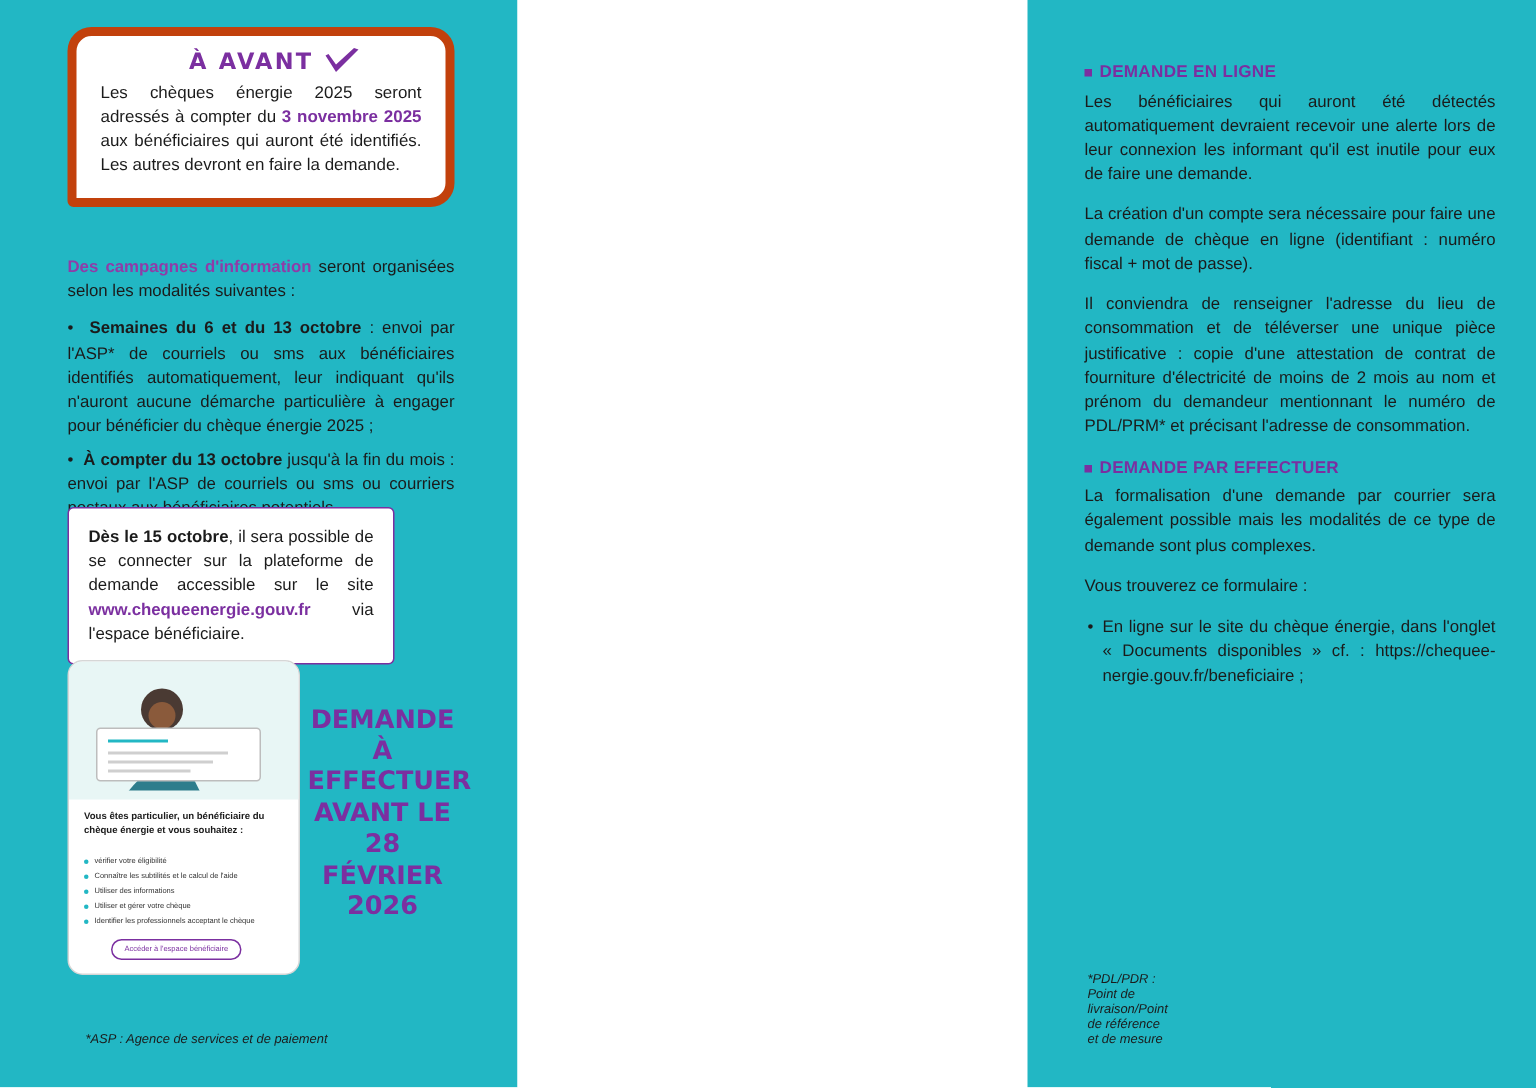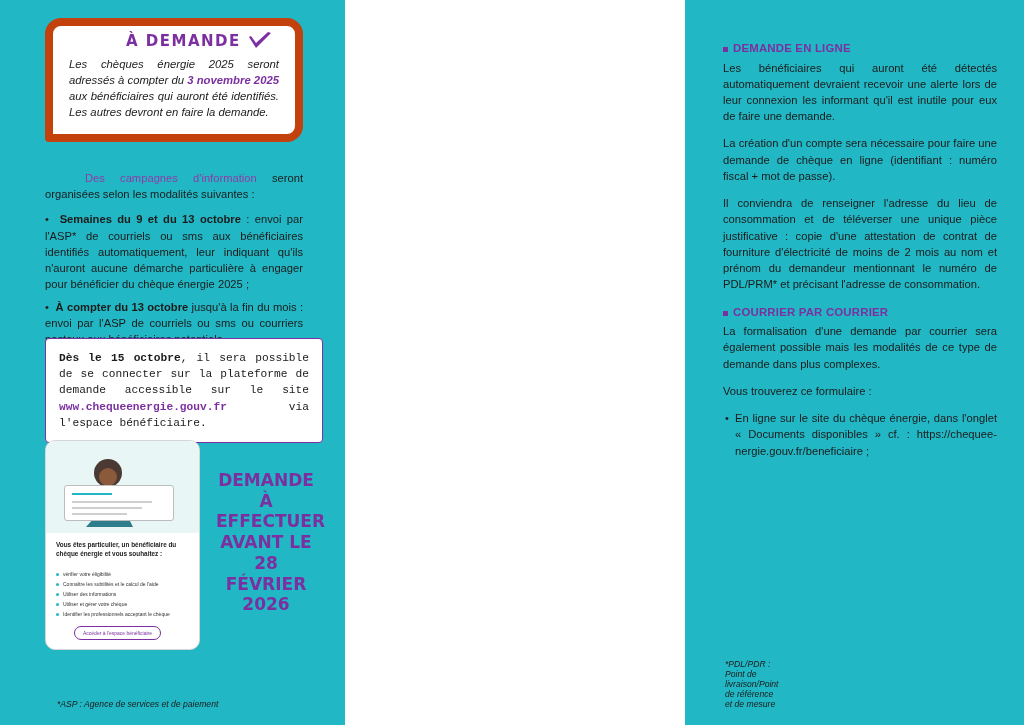--- a/index.html
+++ b/index.html
@@ -33,24 +33,23 @@
   }
   .col-left { left: 0; width: 345px; }
   .col-mid  { left: 345px; width: 309px; }
   .col-right{ left: 685px; width: 339px; }
 
   
   .callout {
     position: absolute;
     left: 45px; top: 18px; width: 258px;
     background: #ffffff;
-    border: 8px solid #c2410c;
+    border: 6px solid #c2410c;
     border-radius: 16px 16px 16px 4px;
     padding: 30px 16px 14px 16px;
-    font-style: italic;
   }
   .callout-tab {
     position: absolute;
     left: 120px; top: 32px;
     background: #ffffff;
     padding: 0 6px;
     display: flex; align-items: center; gap: 7px;
   }
   .callout-tab-text {
     color: #7b2fa0;
@@ -73,36 +72,35 @@
 
   .left-body {
     position: absolute;
     left: 45px; top: 170px; width: 258px;
     font-size: 11.2px;
     line-height: 1.45;
     color: #1b1b1b;
     text-align: justify;
   }
   .left-body p { margin: 0 0 9px 0; }
-  .lead-purple { color: #8f3ca8; font-weight: normal; margin-left: 40px; }
+  .lead-purple { color: #8f3ca8; font-weight: bold; }
   .b-bold { font-weight: bold; }
   .bullet-row { display: block; margin: 0 0 6px 0; }
 
   .box-info {
     position: absolute;
-    left: 45px; top: 338px; width: 278px;
+    left: 45px; top: 338px; width: 218px;
     background: #ffffff;
     border: 1.5px solid #7b2fa0;
     border-radius: 4px;
     padding: 11px 13px;
     font-size: 11.2px;
     line-height: 1.45;
     color: #1b1b1b;
     text-align: justify;
-    font-family: Liberation Mono, monospace;
   }
   .link-bold { color: #7b2fa0; font-weight: bold; }
 
   
   .thumb {
     position: absolute;
     left: 45px; top: 440px; width: 155px; height: 210px;
     background: #ffffff;
     border-radius: 10px;
     border: 1px solid #d6d6d6;
@@ -142,26 +140,25 @@
 
   .deadline {
     position: absolute;
     left: 205px; top: 470px; width: 100px;
     text-align: center;
     color: #7b2fa0;
     font-weight: bold;
     font-size: 17px;
     line-height: 1.22;
     font-family: "DejaVu Sans", sans-serif;
-    margin-left: 11px;
   }
 
   .footnote {
     position: absolute;
-    bottom: 16px;
+    bottom: 28px;
     font-size: 8.6px;
     font-style: italic;
     color: #1b1b1b;
   }
   .footnote-left  { left: 45px; margin-left: 12px; }
   .footnote-mid   { left: 380px; }
 
   
   .mid-content {
     position: absolute;
@@ -202,34 +199,34 @@
   <div class="band-right"></div>
 
   <div class="col col-left">
 
     <div class="callout">
       <p>
         <span>Les chèques énergie 2025 seront adressés à compter du </span><span class="hl-purple">3 novembre 2025</span><span> aux bénéficiaires qui auront été identifiés. Les autres devront en faire la demande.</span>
       </p>
     </div>
     <div class="callout-tab">
-      <span class="callout-tab-text">À DEMANDE</span>
+      <span class="callout-tab-text">À AVANT</span>
       <span class="check-badge">
         <svg viewBox="0 0 24 18" width="24" height="18">
             <path d="M1 5 L8 16 L23 1 L20 0 L8 11 L3 4 Z" fill="#7b2fa0"></path>
           </svg>
       </span>
     </div>
 
     <div class="left-body">
       <p>
         <span class="lead-purple">Des campagnes d'information</span><span> seront organisées selon les modalités suivantes :</span>
       </p>
       <div class="bullet-row">
-        •&nbsp;&nbsp;<span class="b-bold">Semaines du 9 et du 13 octobre</span><span> : envoi par l'ASP* de courriels ou sms aux bénéficiaires identifiés automatiquement, leur indiquant qu'ils n'auront aucune démarche particulière à engager pour bénéficier du chèque énergie 2025 ;</span>
+        •&nbsp;&nbsp;<span class="b-bold">Semaines du 6 et du 13 octobre</span><span> : envoi par l'ASP* de courriels ou sms aux bénéficiaires identifiés automatiquement, leur indiquant qu'ils n'auront aucune démarche particulière à engager pour bénéficier du chèque énergie 2025 ;</span>
       </div>
       <div class="bullet-row">
         •&nbsp;&nbsp;<span class="b-bold">À compter du 13 octobre</span><span> jusqu'à la fin du mois : envoi par l'ASP de courriels ou sms ou courriers postaux aux bénéficiaires potentiels.</span>
       </div>
     </div>
 
     <div class="box-info">
       <span class="b-bold">Dès le 15 octobre</span><span>, il sera possible de se connecter sur la plateforme de demande accessible sur le site </span><span class="link-bold">www.chequeenergie.gouv.fr</span><span> via l'espace bénéficiaire.</span>
     </div>
 
@@ -269,23 +266,23 @@
       <p class="sec-head">
         <span class="sq"></span>
         <span>DEMANDE EN LIGNE</span>
       </p>
       <p>Les bénéficiaires qui auront été détectés automatiquement devraient recevoir une alerte lors de leur connexion les informant qu'il est inutile pour eux de faire une demande.</p>
       <p>La création d'un compte sera nécessaire pour faire une demande de chèque en ligne (identifiant : numéro fiscal + mot de passe).</p>
       <p>Il conviendra de renseigner l'adresse du lieu de consommation et de téléverser une unique pièce justificative : copie d'une attestation de contrat de fourniture d'électricité de moins de 2 mois au nom et prénom du demandeur mentionnant le numéro de PDL/PRM* et précisant l'adresse de consommation.</p>
 
       <p class="sec-head">
         <span class="sq"></span>
-        <span>COURRIER PAR COURRIER</span>
+        <span>DEMANDE PAR EFFECTUER</span>
       </p>
-      <p>La formalisation d'une demande par courrier sera également possible mais les modalités de ce type de demande dans plus complexes.</p>
+      <p>La formalisation d'une demande par courrier sera également possible mais les modalités de ce type de demande sont plus complexes.</p>
       <p>Vous trouverez ce formulaire :</p>
 
       <div class="mid-bullets">
         <div>En ligne sur le site du chèque énergie, dans l'onglet « Documents disponibles » cf. : https://chequee-nergie.gouv.fr/beneficiaire ;</div>
       </div>
 
     </div>
 
     <div class="footnote footnote-mid">*PDL/PDR : Point de livraison/Point de référence et de mesure</div>
   </div>

